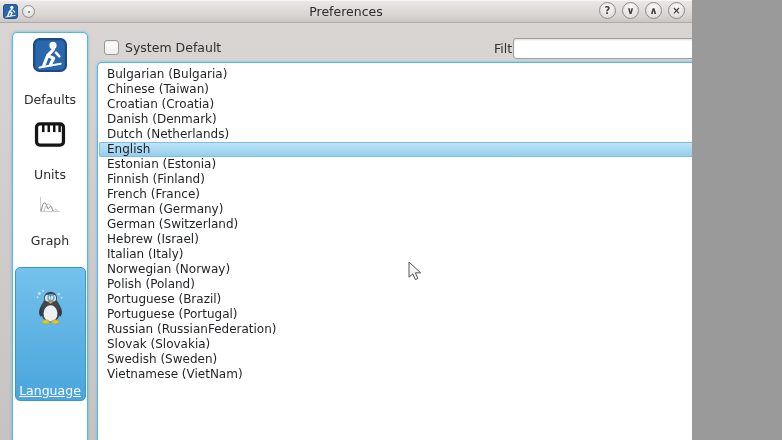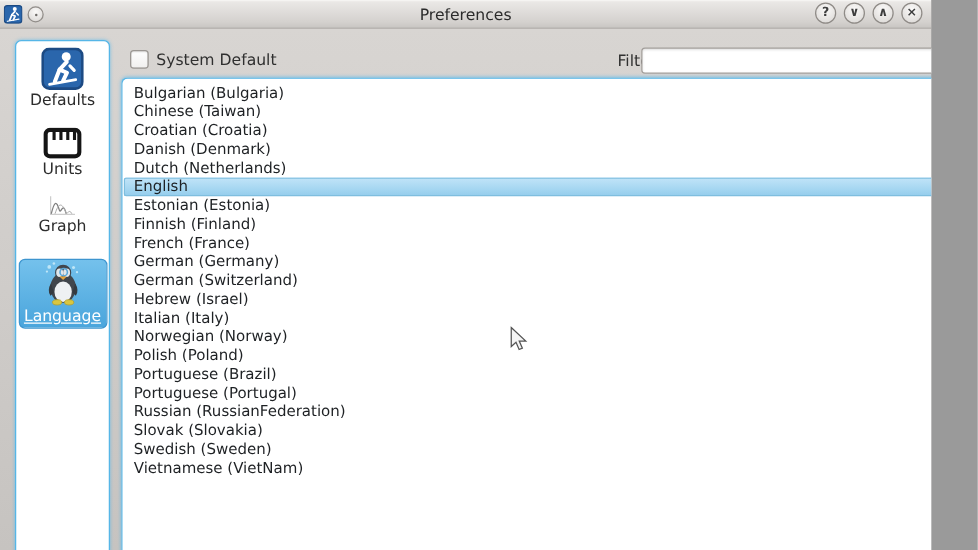--- a/index.html
+++ b/index.html
@@ -1,19 +1,19 @@
 <!DOCTYPE html>
 <html><head>
 <meta charset="utf-8">
 <style>
   * { margin:0; padding:0; box-sizing:border-box; }
   html,body { background:#9a9a9a; }
   body { font-family:"DejaVu Sans", sans-serif; }
   .window {
-    position:relative; width:745px; height:440px; overflow:hidden;
+    position:relative; width:692px; height:440px; overflow:hidden;
     background:linear-gradient(#d9d6d3,#c6c3c0);
   }
   
   .titlebar {
     position:absolute; top:0; left:0; right:0; height:23px;
     background:linear-gradient(#eceae8,#d4d1ce 80%,#c9c6c3);
     border-bottom:1px solid #aeaba8;
     box-shadow:inset 0 1px 0 #f5f4f2;
   }
   .tb-appicon { position:absolute; left:3px; top:4px; width:15px; height:15px; }
@@ -43,32 +43,32 @@
   
   .sidebar {
     position:absolute; left:12px; top:9px; width:76px; height:420px;
     background:#fff; border:1px solid #56b6e7; border-radius:5px 5px 0 0;
     box-shadow:0 0 3px rgba(90,185,235,.85);
     display:flex; flex-direction:column; align-items:center;
     padding-top:2px;
   }
   .sb-item { display:flex; flex-direction:column; align-items:center; width:70px; cursor:default; }
   .sb-item .sb-icon { display:flex; align-items:center; justify-content:center; }
-  .sb-label { font-size:12.5px; color:#2c2c2c; line-height:15px; }
+  .sb-label { font-size:12.5px; color:#2c2c2c; line-height:15px;margin-top:20px; }
   .sb-item-defaults { margin-top:3px; }
   .sb-item-defaults .sb-icon { width:34px; height:34px; }
   .sb-item-units { margin-top:15px; }
   .sb-item-units .sb-icon { width:32px; height:25px; }
   .sb-item-graph { margin-top:14px; }
   .sb-item-graph .sb-icon { width:22px; height:17px; }
   .sb-item-language { margin-top:19px; }
   .sb-item.selected {
     background:linear-gradient(#74c1ec,#4aa5dc);
     border:1px solid #3d95cf; border-radius:5px;
-    padding:0 0 2px; width:71px;
+    padding:20px 0 2px; width:71px;gap:38px;
   }
   .sb-item.selected .sb-icon { width:37px; height:37px; }
   .sb-item.selected .sb-label { color:#ffffff; text-decoration:underline; }
   
   .listframe {
     position:absolute; left:97px; top:39px; width:675px; height:402px;
     background:#fff; border:1px solid #56b6e7; border-bottom:none;
     border-radius:5px 5px 0 0;
     box-shadow:0 0 3px rgba(90,185,235,.85);
     padding:4px 1px 0 1px; overflow:hidden;

